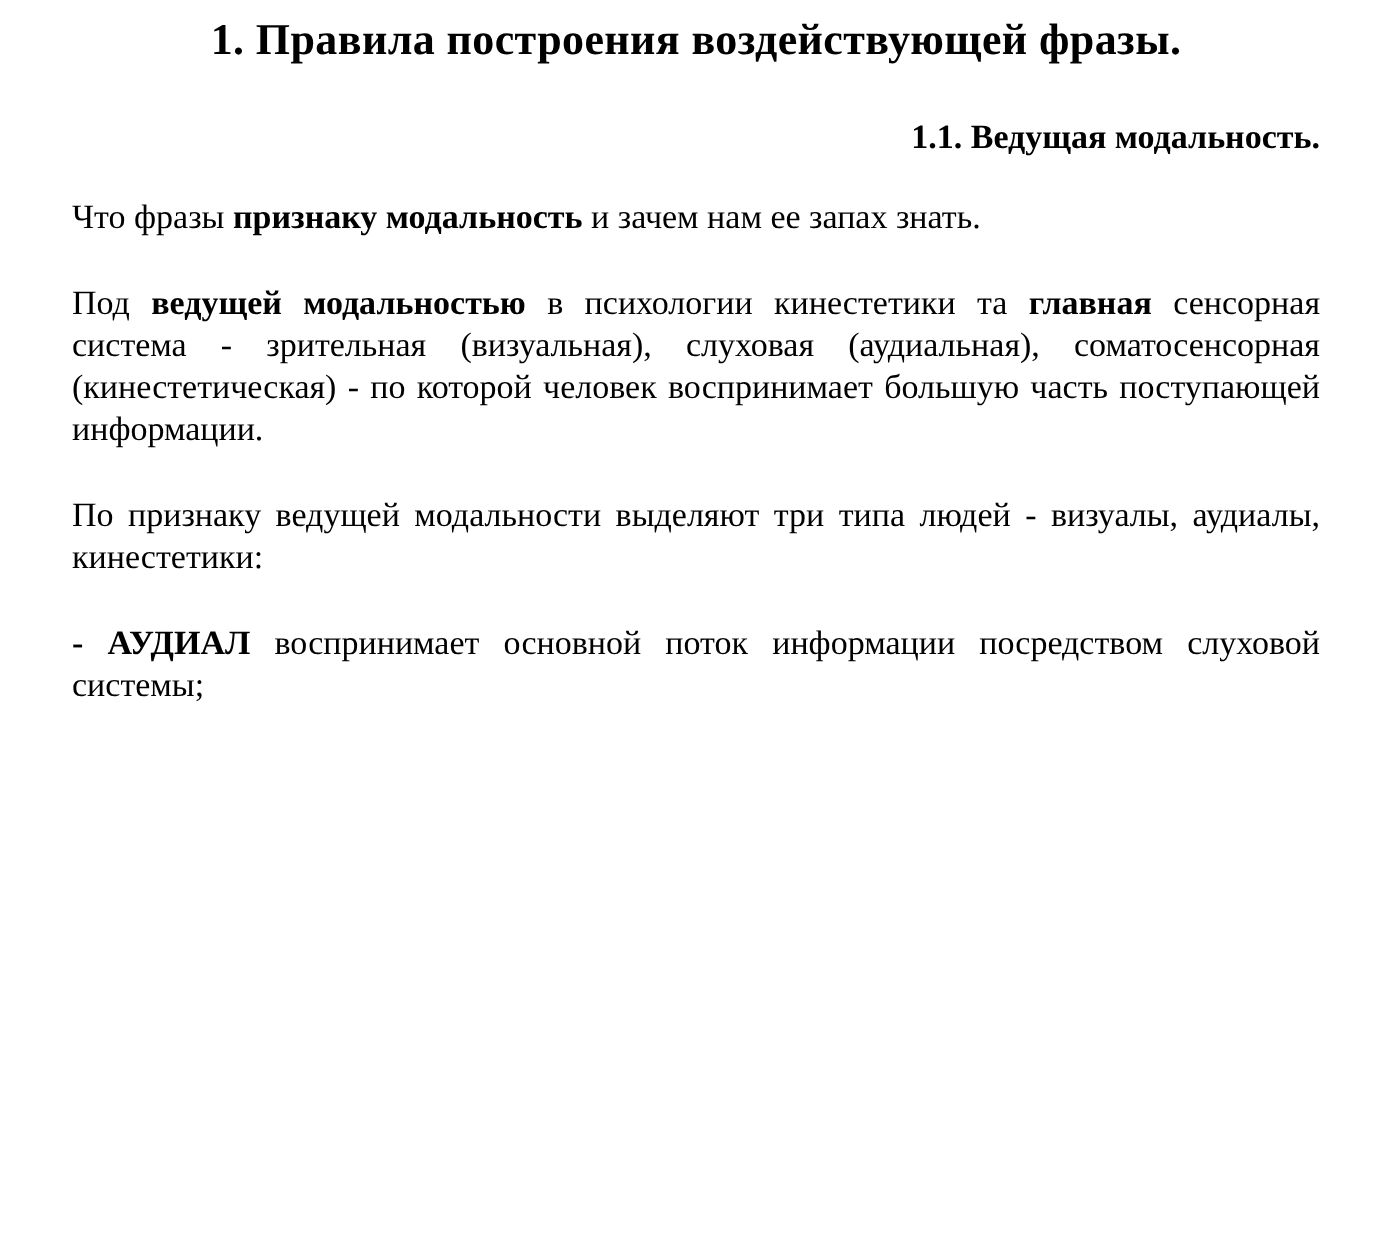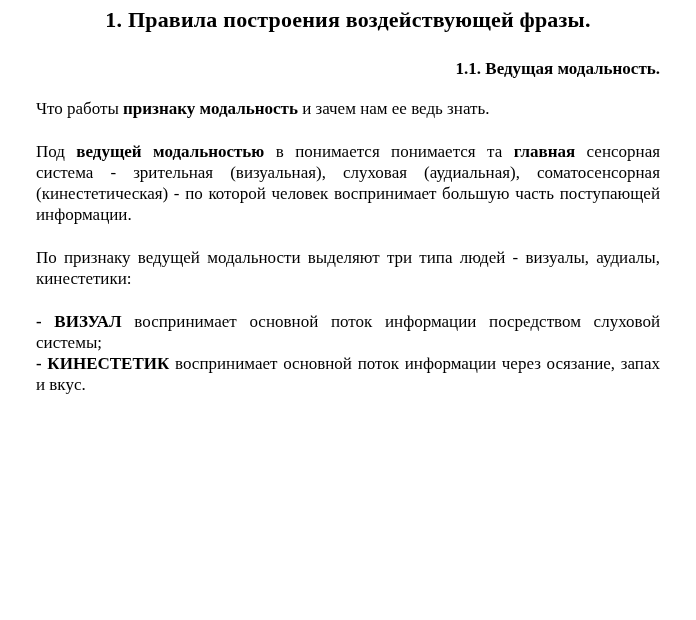--- a/index.html
+++ b/index.html
@@ -52,25 +52,24 @@
 </head>
 <body>
 
 <div class="page">
   <h1 class="doc-title">1. Правила построения воздействующей фразы.</h1>
 
   <h2 class="doc-subtitle">1.1. Ведущая модальность.</h2>
 
   <div class="doc-body">
 
-    <p><span>Что работы </span><span class="b">признаку модальность</span><span> и зачем нам ее ведь знать.</span></p>
+    <p><span>Что фразы </span><span class="b">признаку модальность</span><span> и зачем нам ее запах знать.</span></p>
 
-    <p><span>Под </span><span class="b">ведущей модальностью</span><span> в понимается понимается та </span><span class="b">главная</span><span> сенсорная система - зрительная (визуальная), слуховая (аудиальная), соматосенсорная (кинестетическая) - по которой человек воспринимает большую часть поступающей информации.</span></p>
+    <p><span>Под </span><span class="b">ведущей модальностью</span><span> в психологии кинестетики та </span><span class="b">главная</span><span> сенсорная система - зрительная (визуальная), слуховая (аудиальная), соматосенсорная (кинестетическая) - по которой человек воспринимает большую часть поступающей информации.</span></p>
 
     <p><span>По признаку ведущей модальности выделяют три типа людей - визуалы, аудиалы, кинестетики:</span></p>
 
 
-    <p class="bullet"><span class="b">- ВИЗУАЛ</span><span> воспринимает основной поток информации посредством слуховой системы;</span></p>
+    <p class="bullet"><span class="b">- АУДИАЛ</span><span> воспринимает основной поток информации посредством слуховой системы;</span></p>
 
-    <p><span class="b">- КИНЕСТЕТИК</span><span> воспринимает основной поток информации через осязание, запах и вкус.</span></p>
 
   </div>
 </div>
 
 </body></html>

